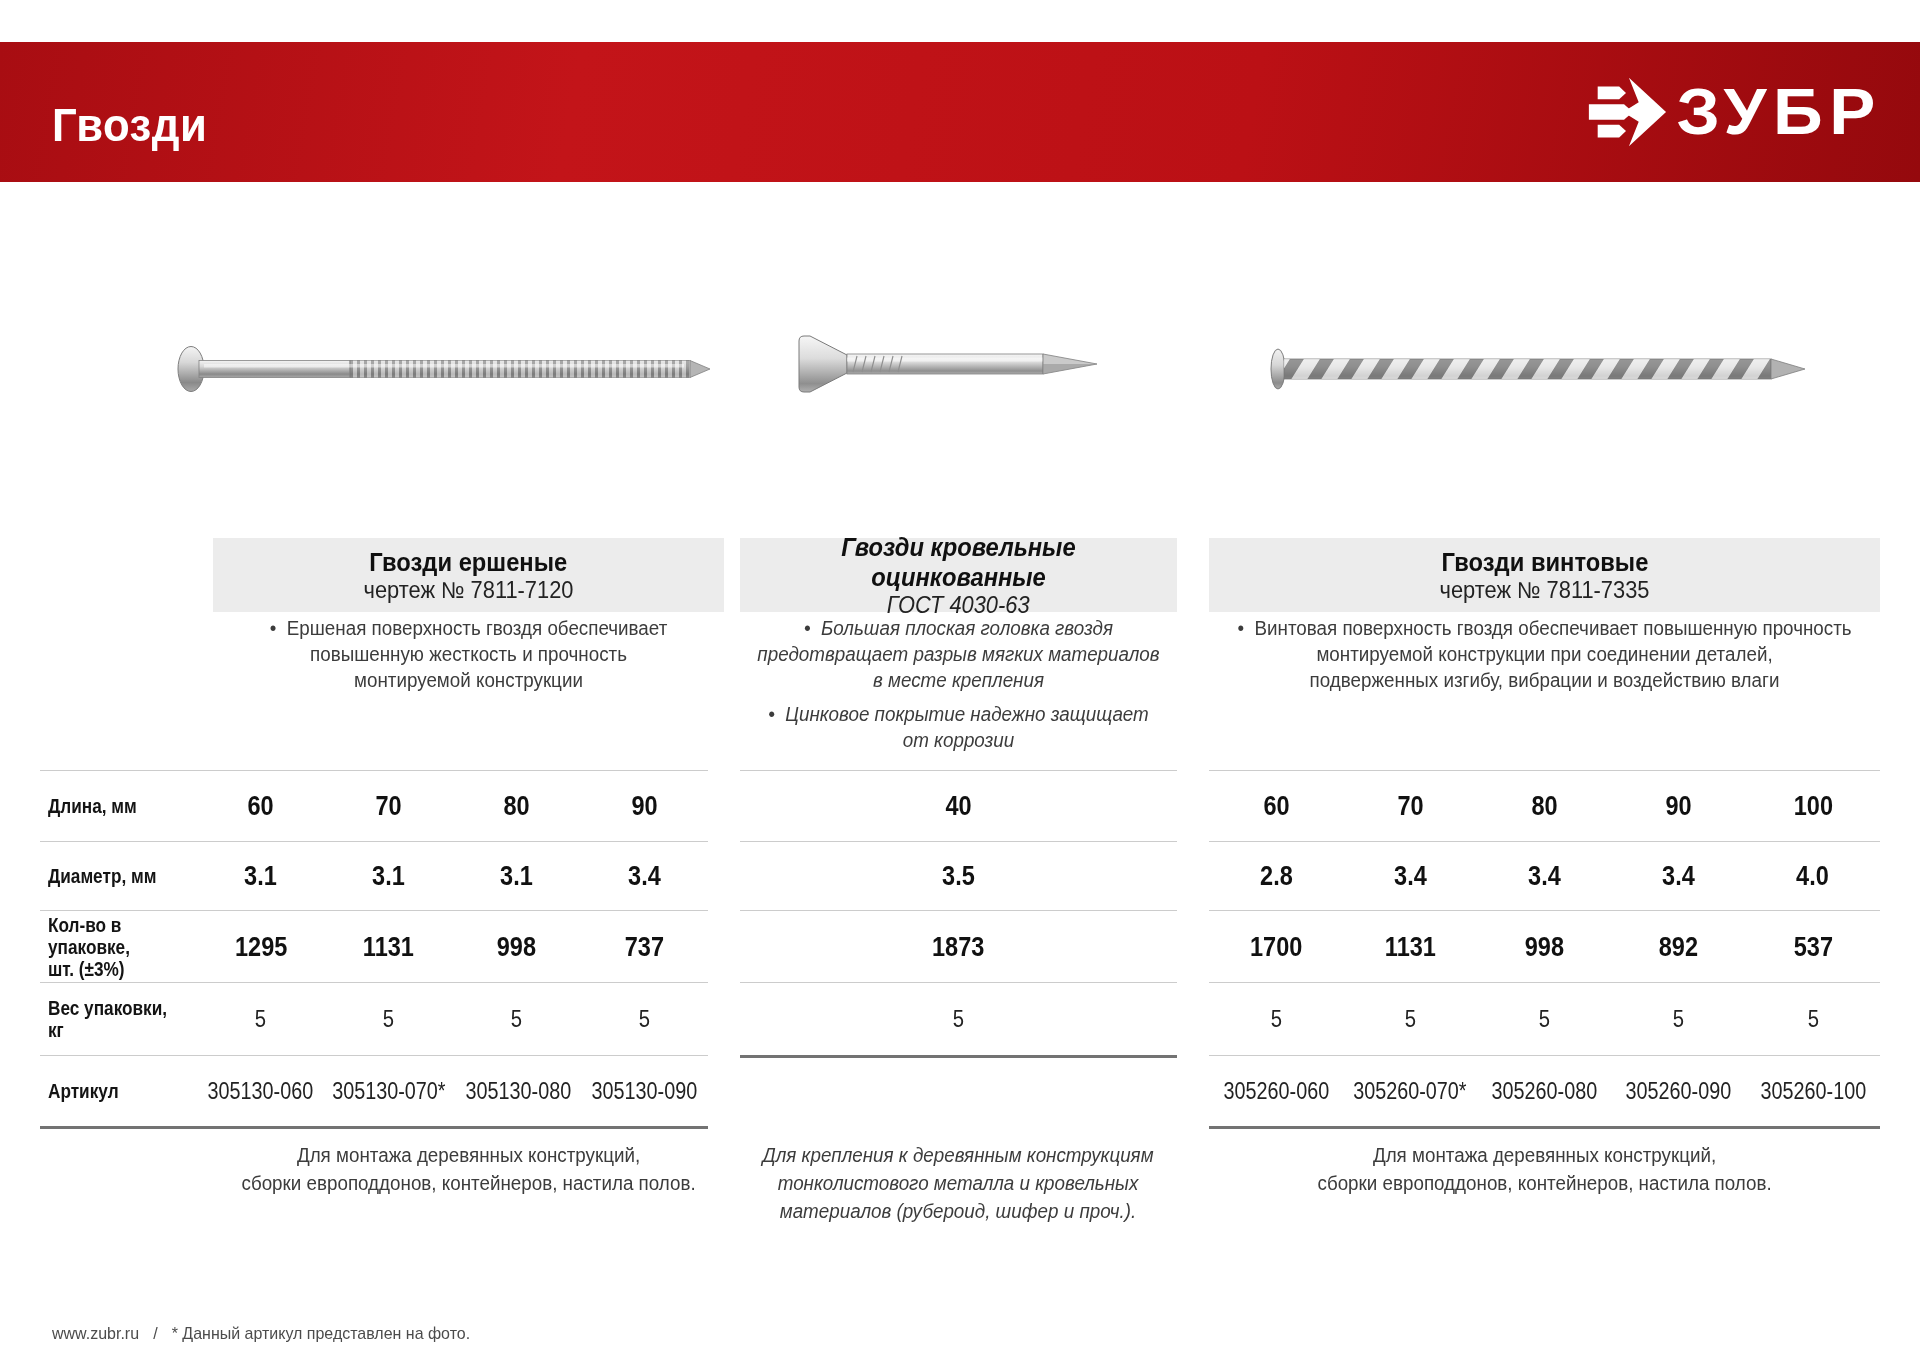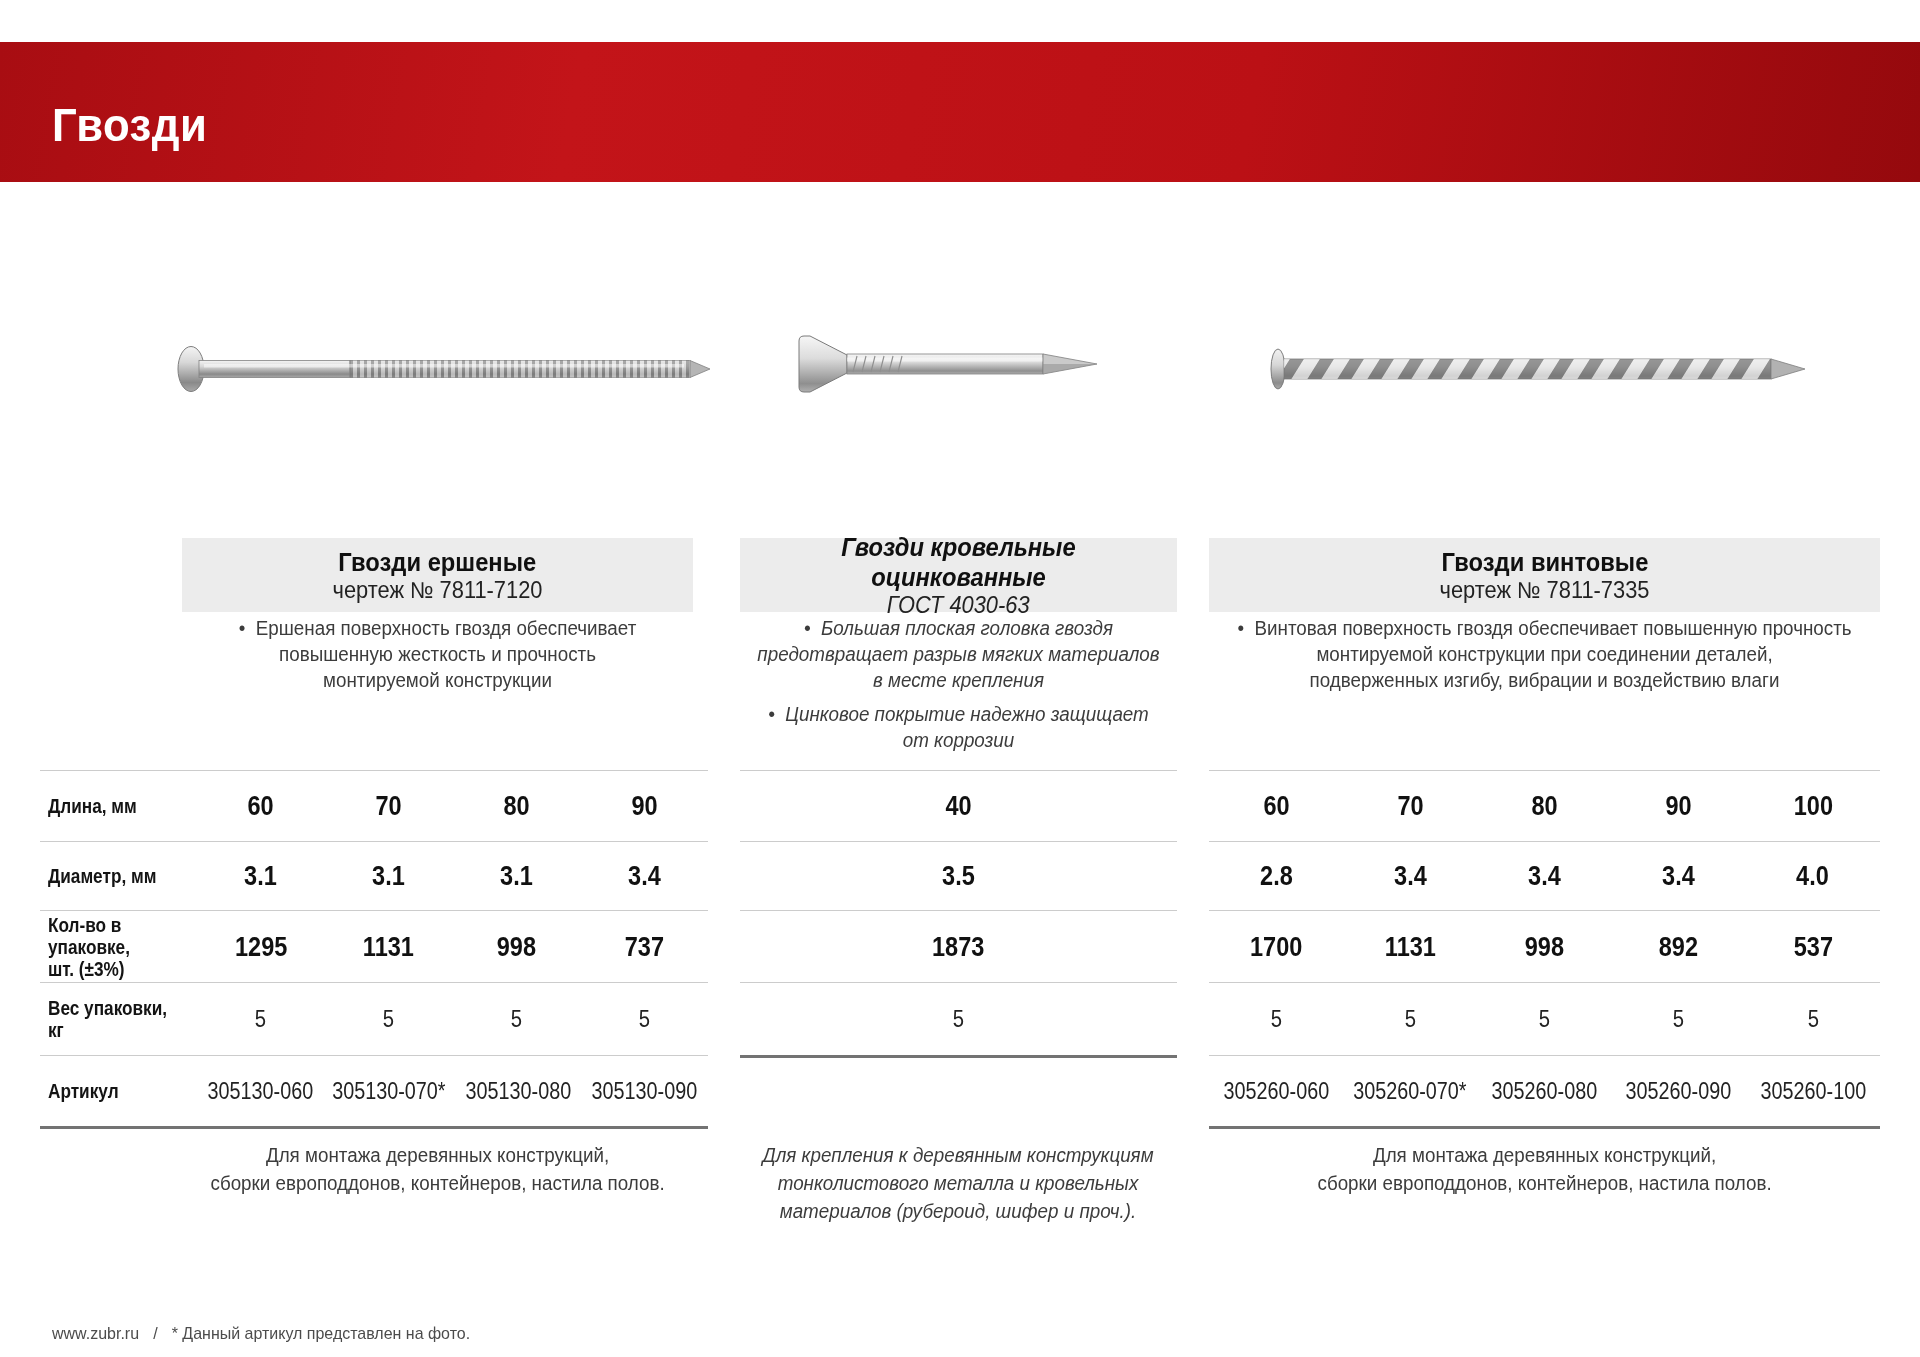--- a/index.html
+++ b/index.html
@@ -18,21 +18,21 @@
   
   .nail { position:absolute; }
 
   
   .block { position:absolute; top:538px; height:74px; background:#ececec; display:flex;
            flex-direction:column; align-items:center; justify-content:center; text-align:center; }
   .p-title { font-size:25px; font-weight:bold; line-height:30px; color:#101010;
              transform:scaleX(.95); transform-origin:center; }
   .p-sub   { font-size:23px; line-height:27px; color:#222; transform:scaleX(.95); transform-origin:center; }
 
-  .area0 { left:182px;  width:511px; }
+  .area0 { left:213px;  width:511px; }
   .area1 { left:740px;  width:437px;font-style:italic; }
   .area2 { left:1209px; width:671px; }
 
   
   .bullets { position:absolute; top:615px; text-align:center; }
   .bullet { font-size:20px; line-height:26px; color:#3c3c3c; white-space:pre-line;
             display:inline-block; transform:scaleX(.94); transform-origin:center top; }
   .bullet::before { content:"•\00a0\00a0"; }
   .bullet + .bullet { margin-top:8px; }
   .bullets .bullet { display:block; }
@@ -62,20 +62,29 @@
             transform:scaleX(.94); transform-origin:left center; white-space:nowrap; }
   .footer .sep { margin:0 15px; }
 </style>
 </head>
 <body>
 
 <div class="page">
 
   <div class="hdr">
     <h1 class="page-title">Гвозди</h1>
+    <div class="logo">
+      <svg width="84" height="80" viewBox="0 0 86 78">
+        <polygon points="46,4 84,39 46,74 56,49 40,39 56,29" fill="#ffffff"></polygon>
+        <polygon points="14,13 36,13 43,19.5 36,26 14,26" fill="#ffffff"></polygon>
+        <polygon points="5,31 41,31 50,39 41,47 5,47" fill="#ffffff"></polygon>
+        <polygon points="14,52 36,52 43,58.5 36,65 14,65" fill="#ffffff"></polygon>
+      </svg>
+      <span class="logo-text">ЗУБР</span>
+    </div>
   </div>
 
   <svg class="nail" style="left:175px; top:344px;" width="535" height="50" viewBox="0 0 535 50">
     <defs>
       <linearGradient id="m1" x1="0" y1="0" x2="0" y2="1">
         <stop offset="0" stop-color="#f4f4f4"></stop>
           <stop offset=".35" stop-color="#d8d8d8"></stop>
         <stop offset=".8" stop-color="#8a8a8a"></stop>
           <stop offset="1" stop-color="#a9a9a9"></stop>
       </linearGradient>

